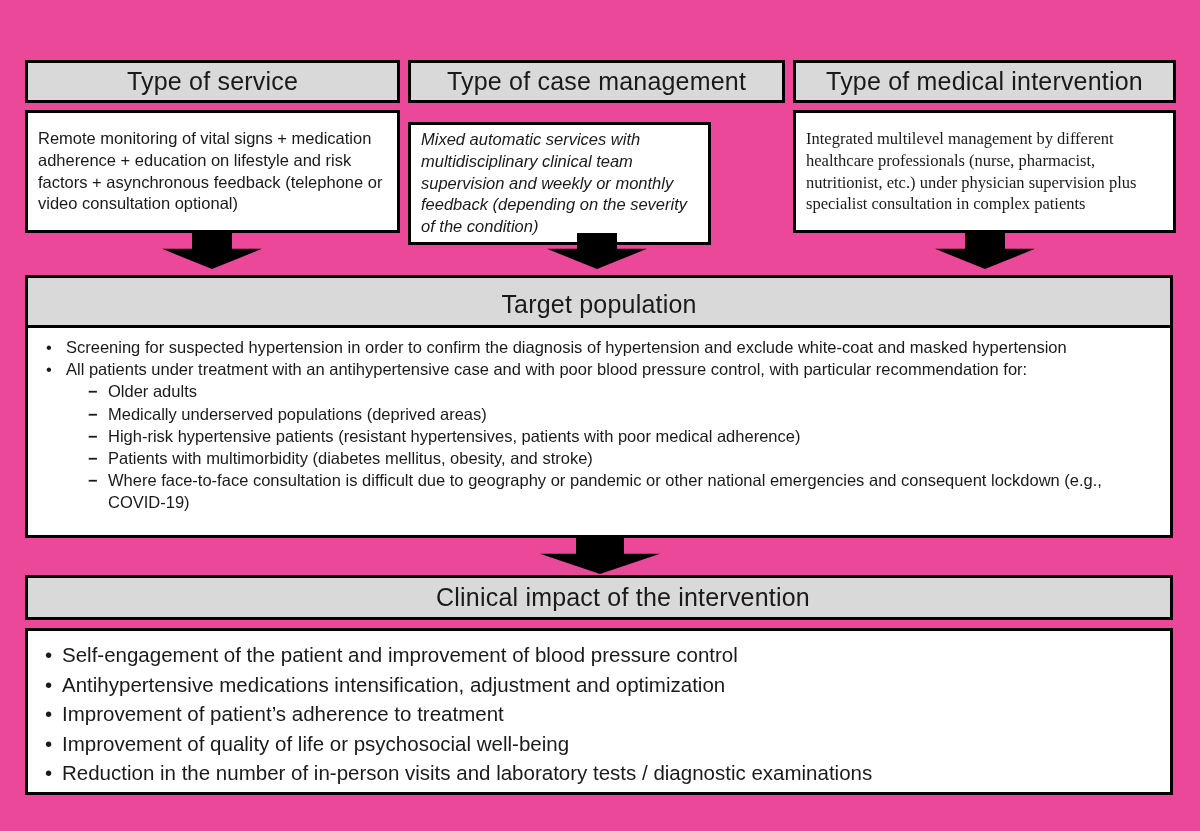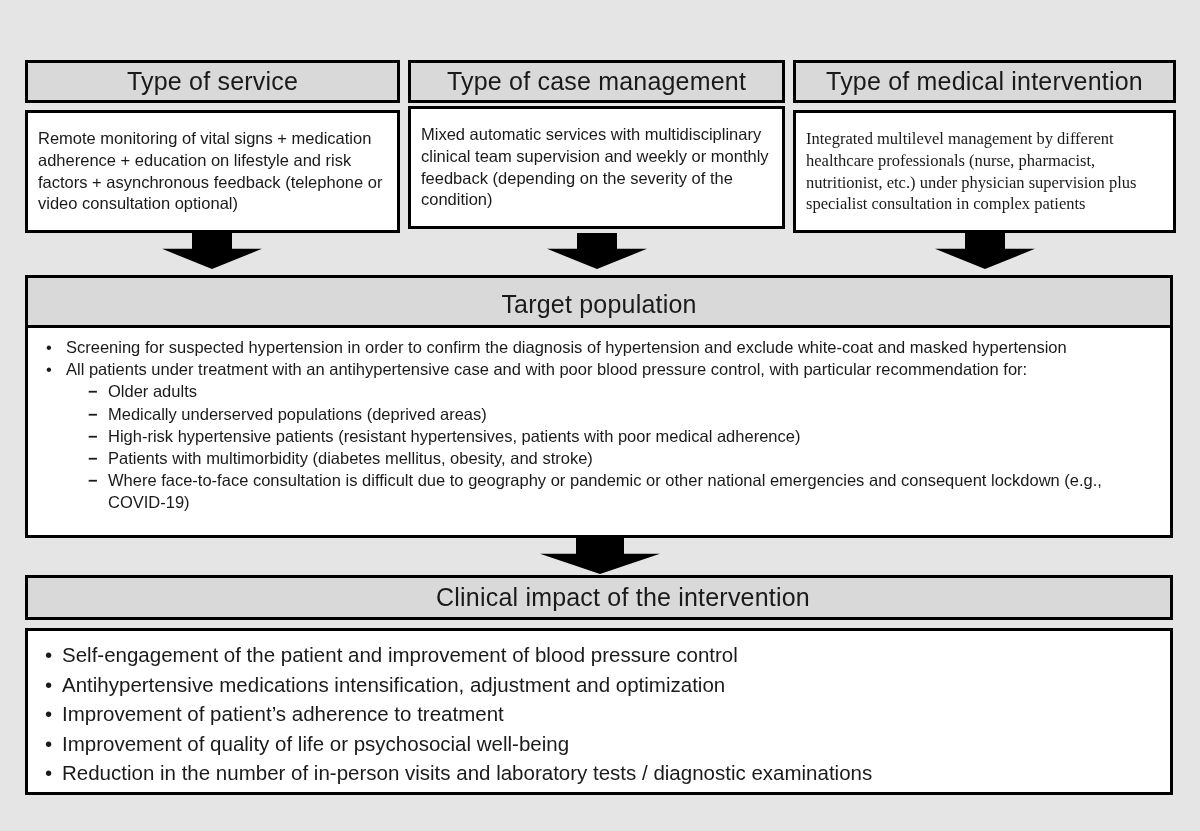--- a/index.html
+++ b/index.html
@@ -11,21 +11,21 @@
   * { margin: 0; padding: 0; box-sizing: border-box; }
   html, body { background: #ffffff; }
   body {
     font-family: "Liberation Sans", "DejaVu Sans", sans-serif;
     color: var(--text-color);
   }
   .canvas {
     position: relative;
     width: 1200px;
     height: 831px;
-    background: #e5e5e5;
+    background: #ec4899;
     overflow: hidden;
   }
   .hdr-box {
     position: absolute;
     background: var(--header-fill);
     border: 3px solid var(--border-color);
     display: flex;
     align-items: center;
     justify-content: center;
     font-size: 25px;
@@ -52,21 +52,21 @@
   .down-arrow {
     position: absolute;
     background: var(--arrow-color);
     clip-path: polygon(30% 0, 70% 0, 70% 44%, 100% 44%, 50% 100%, 0 44%, 30% 44%);
   }
   
   .col1-h { left: 25px;  top: 60px; width: 375px; height: 43px; }
   .col2-h { left: 408px; top: 60px; width: 377px; height: 43px; }
   .col3-h { left: 793px; top: 60px; width: 383px; height: 43px; }
   .col1-b { left: 25px;  top: 110px; width: 375px; height: 123px; }
-  .col2-b { left: 408px; top: 106px; width: 377px; height: 123px; }
+  .col2-b { left: 408px; top: 122px; width: 303px; height: 123px; font-style: italic; }
   .col3-b { left: 793px; top: 110px; width: 383px; height: 123px; font-family: Liberation Serif, serif; }
   .arr1 { left: 162px; top: 233px; width: 100px; height: 36px; }
   .arr2 { left: 547px; top: 233px; width: 100px; height: 36px; }
   .arr3 { left: 935px; top: 233px; width: 100px; height: 36px; }
   
   .tp-h { left: 25px; top: 275px; width: 1148px; height: 58px; }
   .tp-b { left: 25px; top: 325px; width: 1148px; height: 213px; font-size: 16.5px; padding: 8px 60px 0 12px; }
   .tp-list { list-style: none; }
   .li-row { display: flex; line-height: 22.2px; }
   .li-row .marker { flex: 0 0 26px; text-align: left; padding-left: 6px; }

